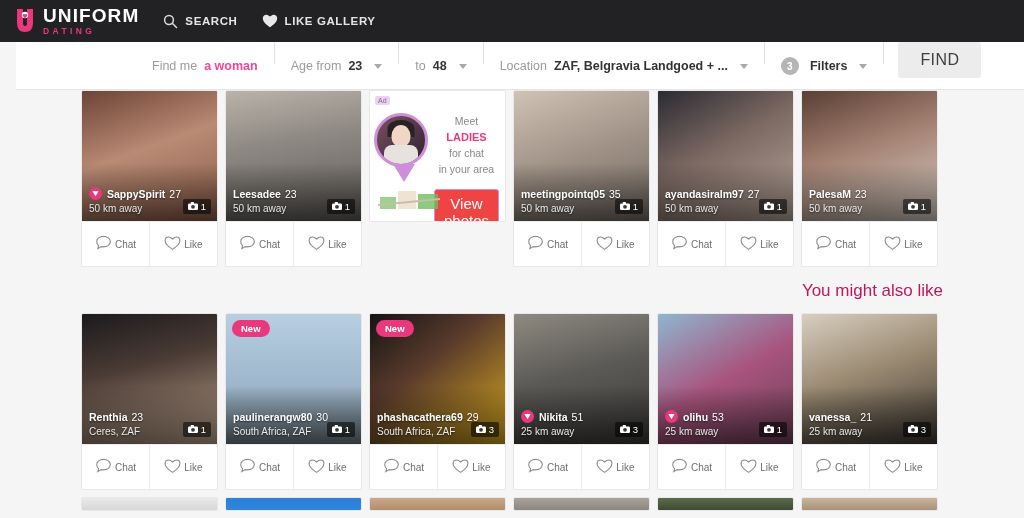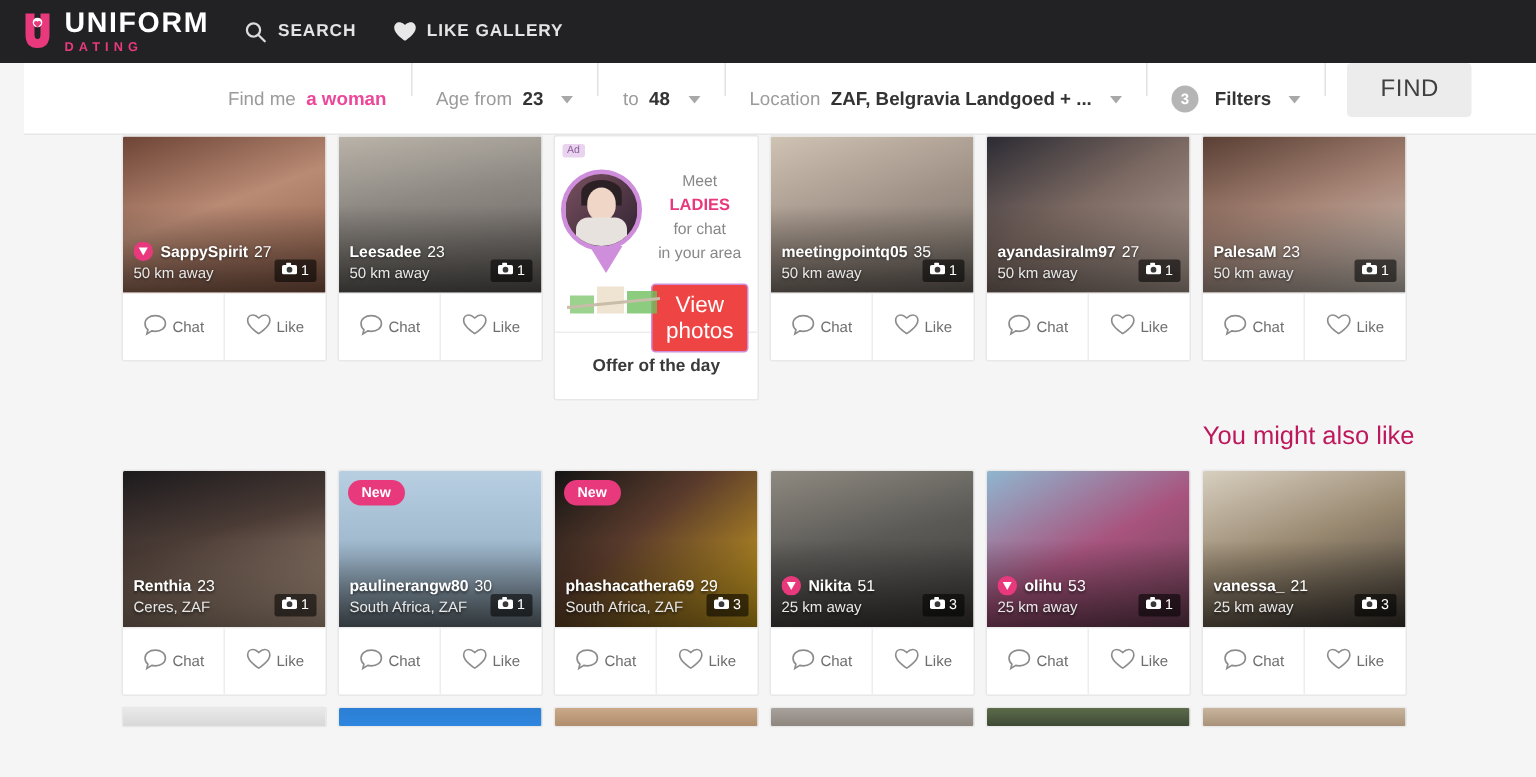--- a/index.html
+++ b/index.html
@@ -104,21 +104,21 @@
   
   .content { padding: 0 81px; }
   .row {
     display: flex; gap: 7px; align-items: flex-start;
   }
   .card {
     width: 137px; background:#fff; border:1px solid #e8e8e8; border-radius:2px;
     overflow:hidden; position:relative;
   }
   .card-photo {
-    height: 104px; position: relative; overflow: hidden;
+    height: 130px; position: relative; overflow: hidden;
   }
   .card-photo .grad {
     position:absolute; left:0; right:0; bottom:0; height:58px;
     background: linear-gradient(to top, rgba(0,0,0,.55), rgba(0,0,0,0));
   }
   .card-info {
     position:absolute; left:7px; bottom:7px; right:7px; z-index:3;
   }
   .card-name {
     color:#fff; font-size:10.5px; font-weight:bold; white-space:nowrap;
@@ -373,21 +373,20 @@
             <div class="pin-tail"></div>
             <svg class="ad-map" viewBox="0 0 62 26">
               <rect x="2" y="12" width="16" height="12" fill="#6fbf5e" opacity=".7"></rect>
               <rect x="20" y="6" width="18" height="18" fill="#efe4d2"></rect>
               <rect x="40" y="9" width="20" height="15" fill="#6fbf5e" opacity=".8"></rect>
               <path d="M0 20 L62 14" stroke="#c8bda8" stroke-width="2" fill="none"></path>
             </svg>
           </div>
           <div class="ad-text"><div>Meet</div><div class="hl">LADIES</div><div>for chat</div><div>in your area</div><span class="ad-cta">View photos</span></div>
         </div>
-        <div class="ad-footer">Offer of the day</div>
       </div>
       <div class="card">
         <div class="card-photo" style="background:linear-gradient(160deg,#cfc3b4 0%,#9f9186 50%,#726a63 100%)">
           <div class="grad"></div>
           <div class="card-info">
             <div class="card-name">
               <span>meetingpointq05</span>
               <span class="card-age">35</span>
             </div>
             <div class="card-loc">50 km away</div>

